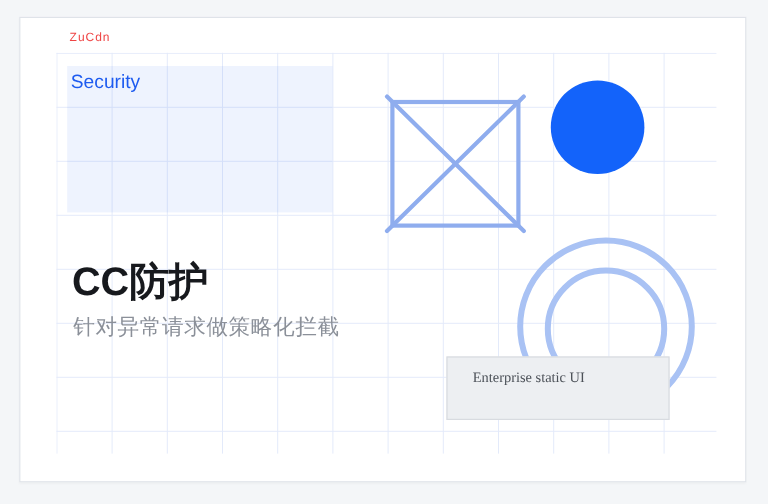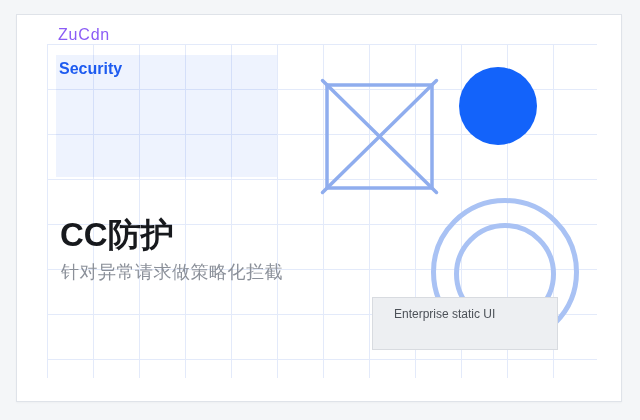--- a/index.html
+++ b/index.html
@@ -14,22 +14,22 @@
     position: absolute;
     left: 16px; top: 14px;
     width: 604px; height: 386px;
     background: #ffffff;
     border: 1px solid #dfe3e9;
     box-shadow: 0 1px 2px rgba(0,0,0,0.03);
   }
   .brand {
     position: absolute;
     left: 41px; top: 11px;
-    font-size: 16px;
-    color: #8b5cf6;
+    font-size: 10px;
+    color: #ef4444;
     letter-spacing: 0.8px;
   }
   .grid-bg {
     position: absolute;
     left: 30px; top: 29px;
     width: 550px; height: 334px;
     background-image:
       linear-gradient(to right, var(--grid-line, #e3eafa) 1px, transparent 1px),
       linear-gradient(to bottom, var(--grid-line, #e3eafa) 1px, transparent 1px);
     background-size: 46px 45px;
@@ -37,21 +37,21 @@
   .security-panel {
     position: absolute;
     left: 39px; top: 40px;
     width: 221px; height: 122px;
     background: rgba(32, 95, 240, 0.075);
   }
   .security-panel .label {
     display: inline-block;
     padding: 5px 0 0 3px;
     font-size: 16px;
-    font-weight: bold;
+    font-weight: normal;
     color: var(--panel-blue-text, #1d5bf0);
   }
   .crossed-square {
     position: absolute;
     left: 303px; top: 63px;
   }
   .blue-dot {
     position: absolute;
     left: 442px; top: 52px;
     width: 78px; height: 78px;
@@ -83,20 +83,21 @@
     text-align: right;
   }
   .tooltip-card {
     position: absolute;
     left: 355px; top: 282px;
     width: 184px; height: 51px;
     background: #edeff2;
     border: 1px solid #d8dbe0;
     padding: 0;
     box-sizing: content-box;
+    font-family: Liberation Serif, serif;
   }
   .tooltip-card .eyebrow {
     margin: 9px 0 0 21px;
     font-size: 12px;
     color: #4c5158;
   }
   .tooltip-card .big-label {
     margin: 3px 0 0 19px;
     font-size: 18px;
     color: #14171c;

